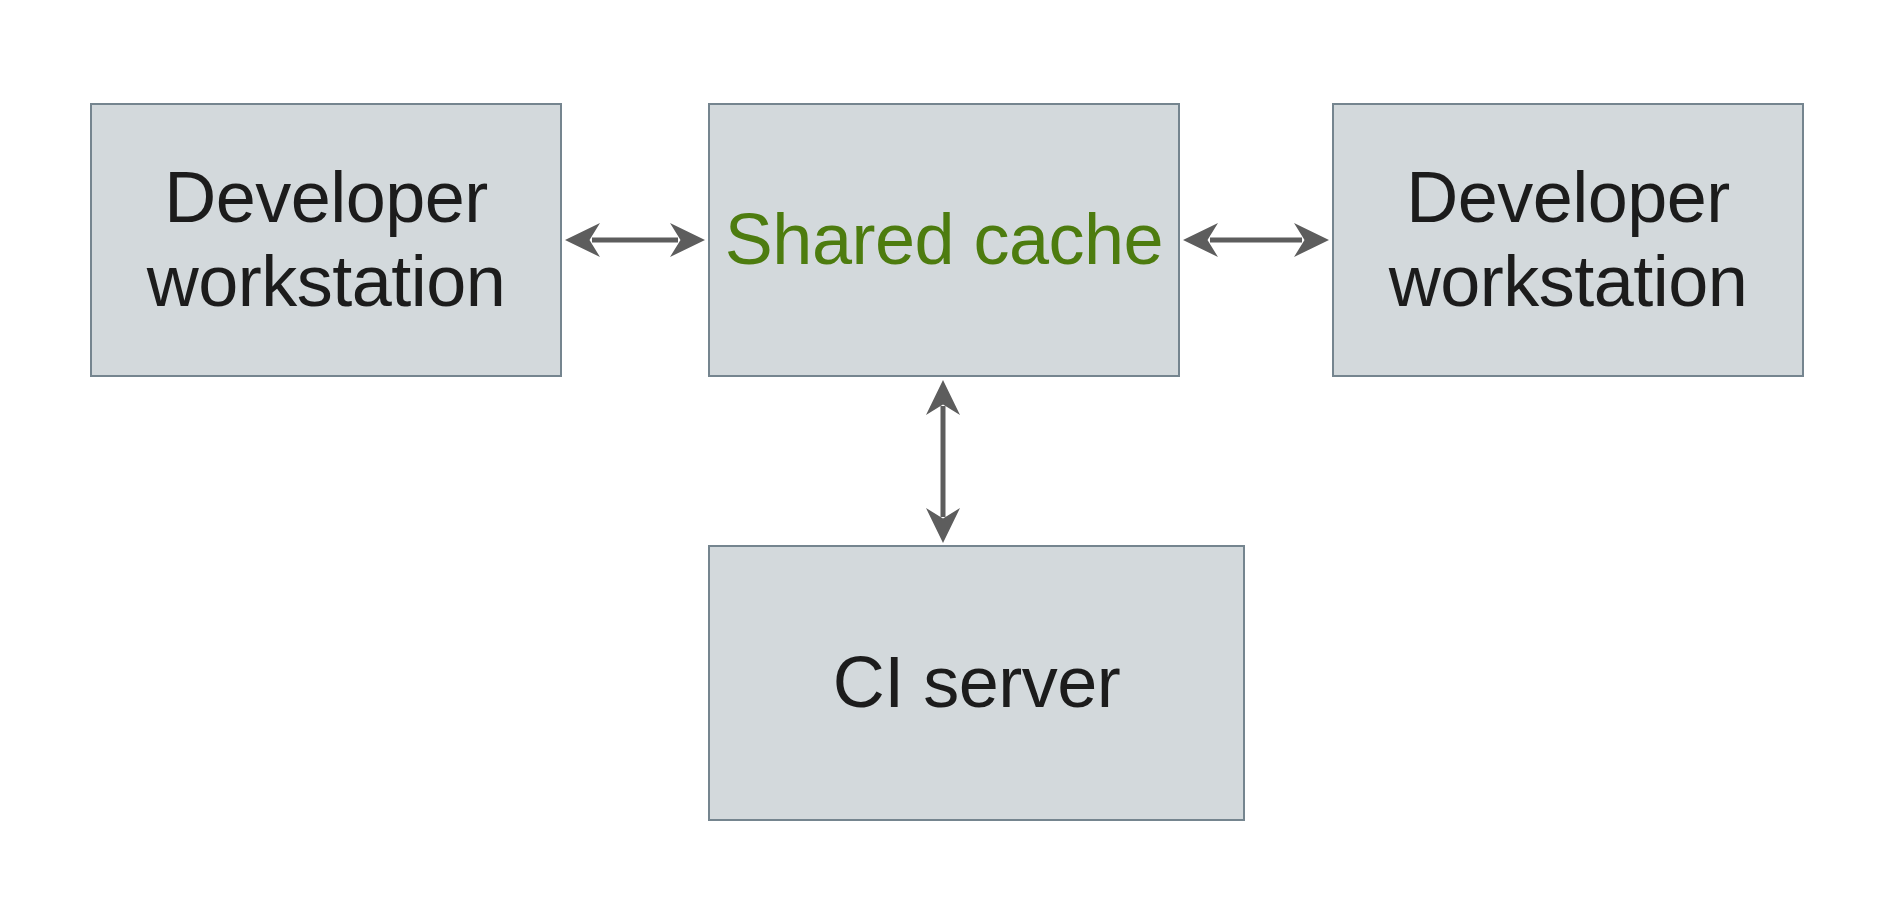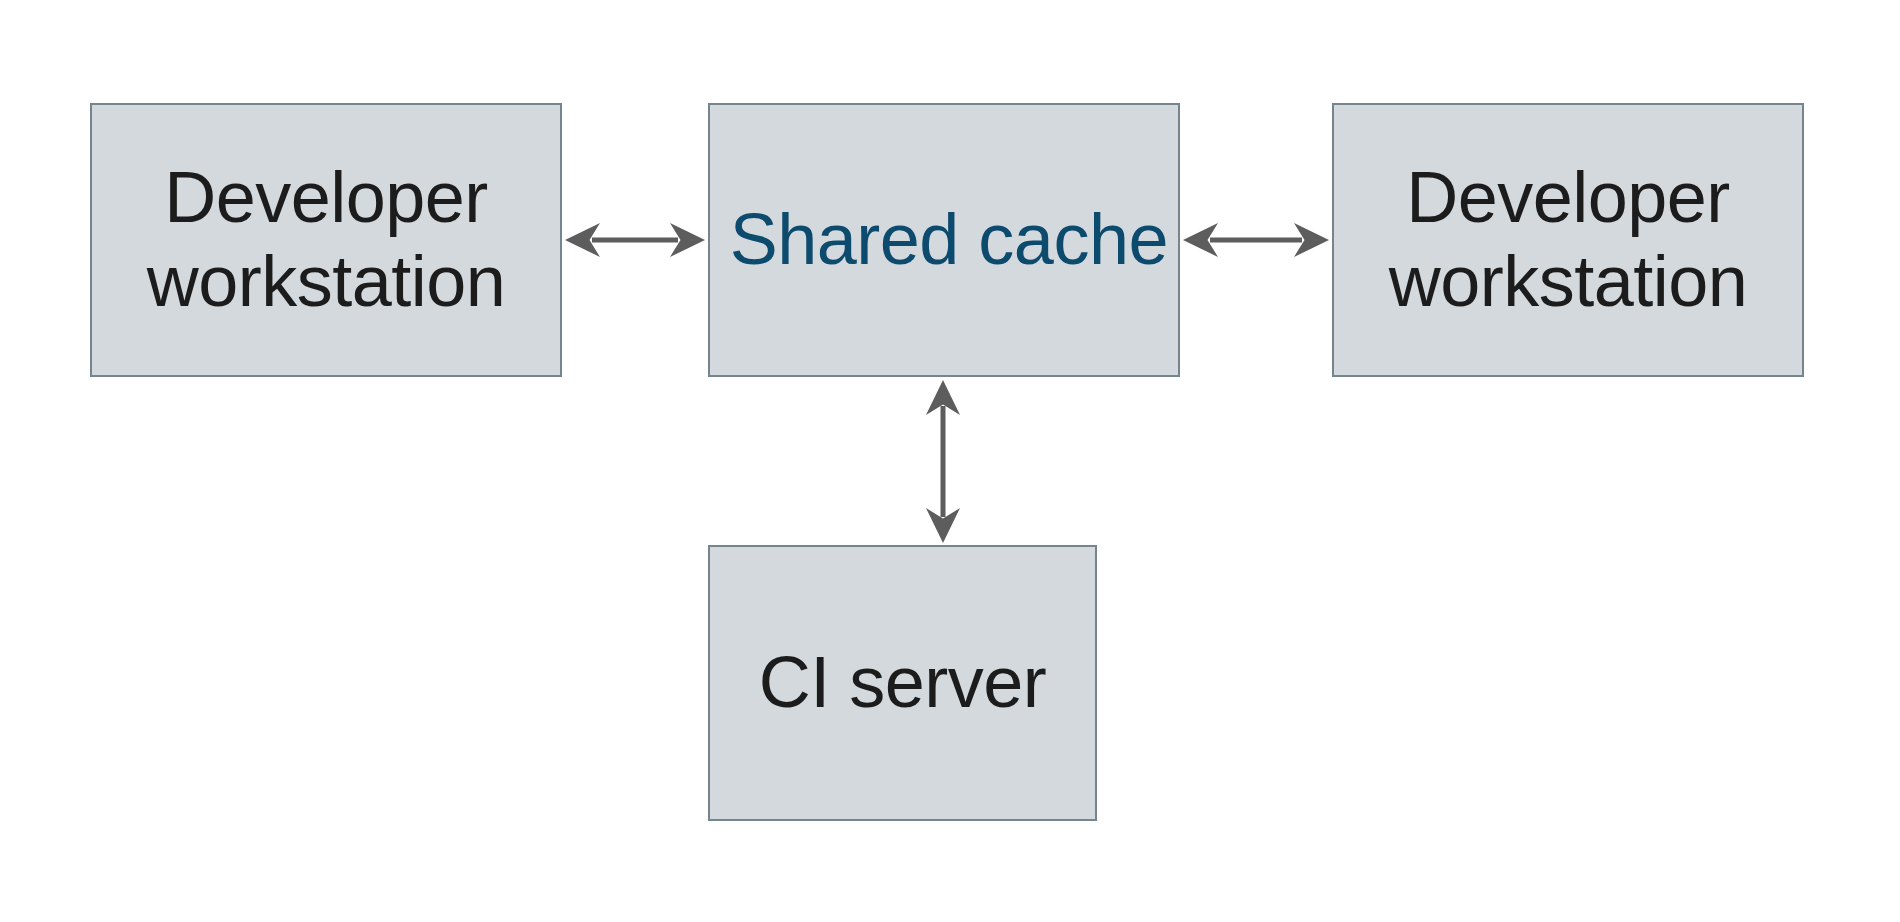--- a/index.html
+++ b/index.html
@@ -30,40 +30,40 @@
     line-height: 1.16;
     letter-spacing: -0.5px;
   }
   .node .node-label {
     display: block;
     padding: 0 10px;
   }
   #node-dev-left   { left: 90px;   top: 103px; width: 472px; height: 274px; }
   #node-cache      { left: 708px;  top: 103px; width: 472px; height: 274px; }
   #node-dev-right  { left: 1332px; top: 103px; width: 472px; height: 274px; }
-  #node-ci         { left: 708px;  top: 545px; width: 389px; height: 276px; }
+  #node-ci         { left: 708px;  top: 545px; width: 537px; height: 276px; }
   .arrow {
     position: absolute;
     display: block;
     overflow: visible;
   }
   #arrow-left  { left: 562px;  top: 218px; }
   #arrow-right { left: 1180px; top: 218px; }
   #arrow-down  { left: 921px;  top: 378px; }
 </style>
 </head>
 <body>
 
 <div class="canvas">
 
   <div class="node" id="node-dev-left" style="background: rgb(211, 217, 220); border-color: rgb(117, 133, 143); color: rgb(28, 28, 28);">
     <span class="node-label">Developer workstation</span>
   </div>
 
-  <div class="node" id="node-cache" style="background: rgb(211, 217, 220); border-color: rgb(117, 133, 143); color: #0c4a6e; justify-content: flex-end;">
+  <div class="node" id="node-cache" style="background: rgb(211, 217, 220); border-color: rgb(117, 133, 143); color: #4d7c0f;">
     <span class="node-label">Shared cache</span>
   </div>
 
   <div class="node" id="node-dev-right" style="background: rgb(211, 217, 220); border-color: rgb(117, 133, 143); color: rgb(28, 28, 28);">
     <span class="node-label">Developer workstation</span>
   </div>
 
   <div class="node" id="node-ci" style="background: rgb(211, 217, 220); border-color: rgb(117, 133, 143); color: rgb(28, 28, 28);">
     <span class="node-label">CI server</span>
   </div>

